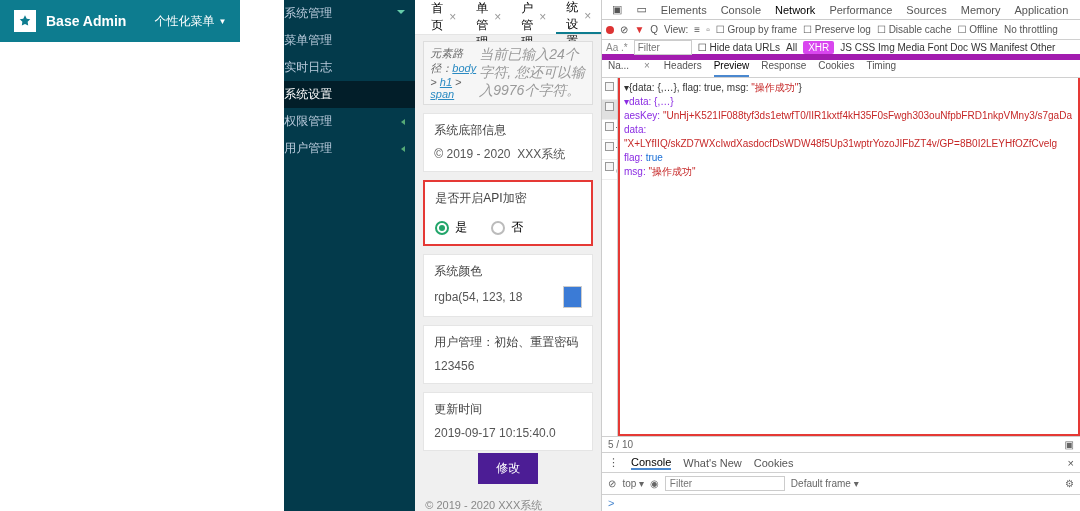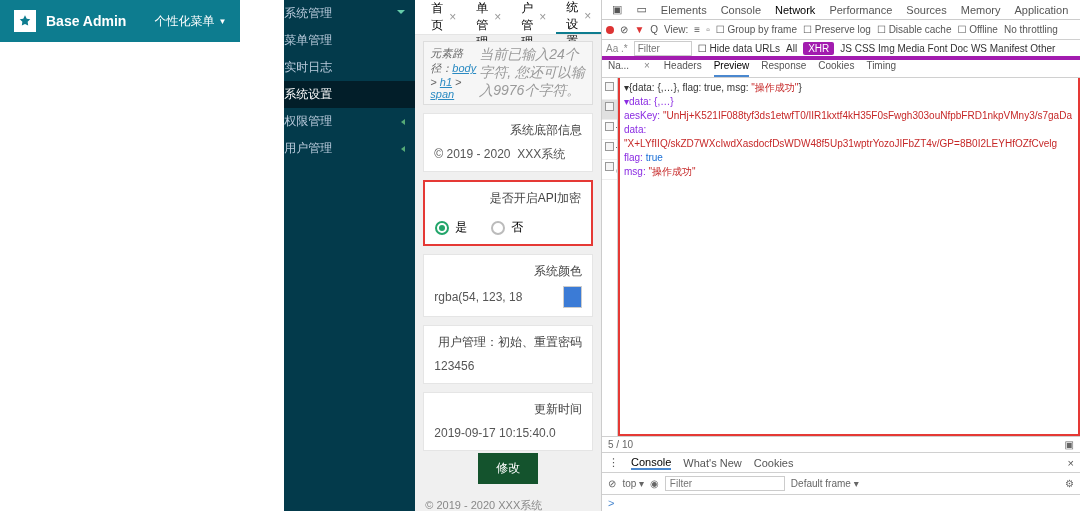--- a/index.html
+++ b/index.html
@@ -26,43 +26,43 @@
 .main { flex:1; display:flex; flex-direction:column; background:#f0f0f0; overflow:hidden; }
 .tabs { height:35px; background:#fff; display:flex; align-items:center; padding:0 6px; font-size:12px; border-bottom:1px solid #e5e5e5; }
 .tab { padding:0 10px; height:100%; display:flex; align-items:center; gap:6px; cursor:pointer; }
 .tab.active { border-bottom:2px solid #0d7c8f; }
 .tab .close { color:#999; font-size:12px; }
 .cnt { flex:1; padding:6px 8px 4px 8px; overflow:hidden; display:flex; flex-direction:column; }
 .pathbox { background:#f6f6f6; border:1px solid #ddd; padding:4px 6px; font-size:11px; color:#666; display:flex;font-style:italic; }
 .pathbox a { color:#2a8ac2; text-decoration:underline; }
 .pathbox .hint { margin-left:auto; color:#999; font-size:14px; }
 .card { background:#fff; border:1px solid #e5e5e5; margin-top:8px; padding:8px 10px; font-size:12px; }
-.card .lbl { color:#444; margin-bottom:6px; display:block;text-align:right; }
+.card .lbl { color:#444; margin-bottom:6px; display:block; }
 .card input[type=text] { width:100%; border:none; font-size:12px; padding:2px 0; color:#555; }
 .card.outline-red { border:2px solid #e53935; }
 .radio-row { display:flex; gap:24px; padding-top:6px; }
 .radio { display:flex; align-items:center; gap:6px; }
 .rdot { width:14px; height:14px; border:2px solid #22a56a; border-radius:50%; position:relative; }
 .rdot.on::after { content:""; position:absolute; inset:2px; background:#22a56a; border-radius:50%; }
 .rdot.off { border-color:#bbb; }
 .color-row { display:flex; align-items:center; gap:0; }
 .color-row input { width:90px; border:1px solid #ccc; padding:3px 4px; }
 .swatch { width:22px; height:22px; background:#3b7bd6; border:1px solid #ccc; }
-.btn-submit { background:#14532d; color:#fff; border:none; padding:7px 18px; font-size:12px; cursor:pointer; margin:2px auto 8px; display:block; }
+.btn-submit { background:#4c1d95; color:#fff; border:none; padding:7px 18px; font-size:12px; cursor:pointer; margin:2px auto 8px; display:block; }
 .footer { font-size:11px; color:#888; padding:6px 2px; }
 
 .devtools { flex:1; height:511px; border-left:1px solid #ccc; background:#fff; display:flex; flex-direction:column; font-size:11px; color:#333; overflow:hidden; }
 .dt-tabs { height:20px; display:flex; align-items:center; border-bottom:1px solid #ccc; padding:0 4px; gap:2px; color:#555; }
 .dt-tabs span { padding:0 6px; font-size:11px; }
 .dt-tabs .act { color:#000; }
 .dt-tool { height:20px; display:flex; align-items:center; border-bottom:1px solid #d0d0d0; padding:0 4px; gap:6px; font-size:10px; color:#555; white-space:nowrap; }
 .reddot { width:8px; height:8px; background:#d33; border-radius:50%; }
-.dt-filter { height:20px; display:flex; align-items:center; border-bottom:4px solid #a21caf; padding:0 4px; gap:6px; font-size:10px; }
+.dt-filter { height:20px; display:flex; align-items:center; border-bottom:6px solid #a21caf; padding:0 4px; gap:6px; font-size:10px; }
 .dt-filter input { border:1px solid #ccc; font-size:10px; padding:1px 3px; width:58px; }
-.chip { background:#a21caf; color:#fff; padding:1px 5px; border-radius:2px; }
+.chip { background:#d946ef; color:#fff; padding:1px 5px; border-radius:2px; }
 .nethead { height:18px; display:flex; border-bottom:1px solid #d0d0d0; font-size:10px; color:#555; }
 .namecol { width:36px; padding-left:6px; }
 .subtabs { display:flex; gap:12px; padding-left:8px; }
 .subtabs span { padding-bottom:1px; }
 .subtabs .act { border-bottom:2px solid #4a88cf; color:#000; }
 .netbody { flex:1; display:flex; border-bottom:1px solid #d0d0d0; overflow:hidden; }
 .reqlist { width:16px; border-right:1px solid #d0d0d0; font-size:15px; color:#444; padding-top:2px; overflow:hidden; }
 .reqlist div { padding:1px 3px; border-bottom:1px solid #eee; white-space:nowrap; overflow:hidden; text-overflow:clip; display:flex; gap:2px; }
 .reqlist .sel { background:#e0e0e0; }
 .ic-file { min-width:9px; height:9px; border:1px solid #999; background:#f5f5f5; margin-top:1px; }

